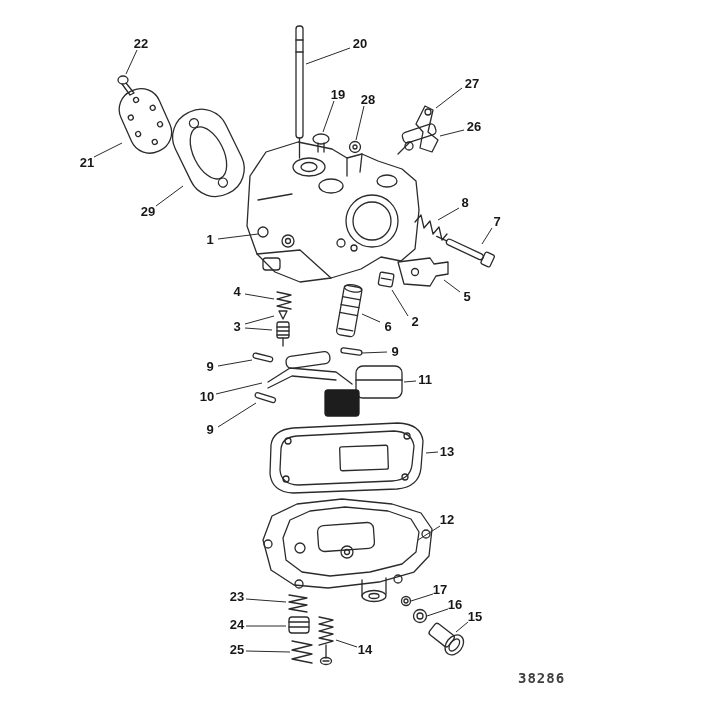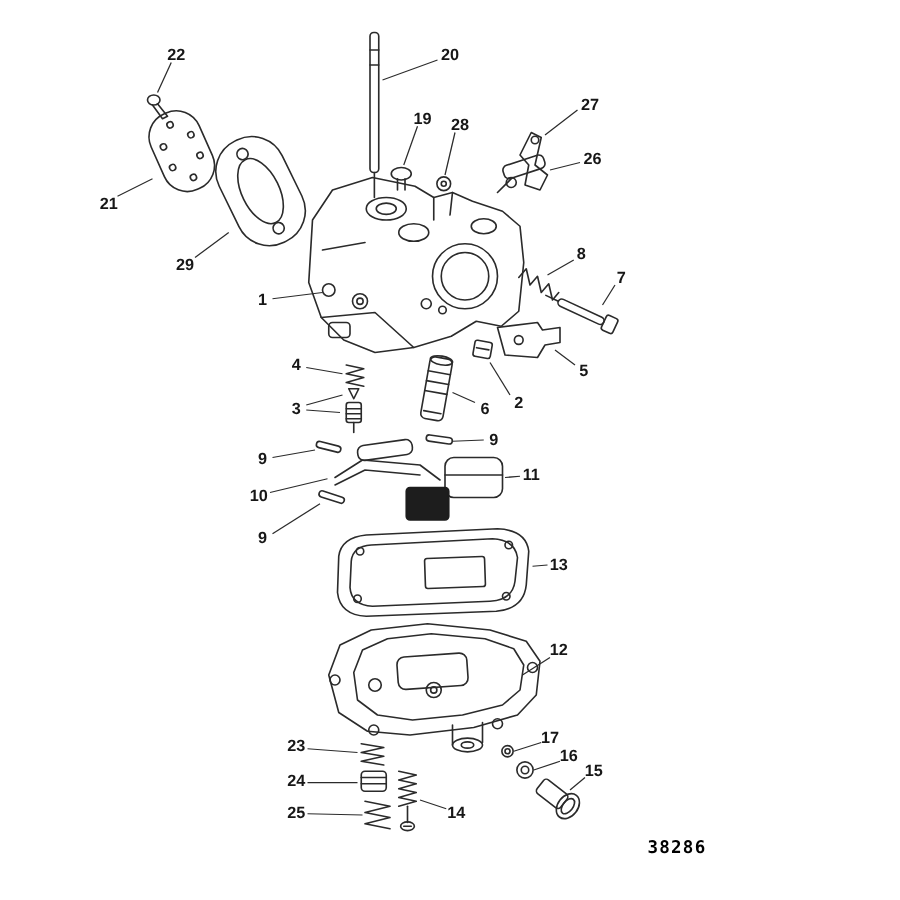--- a/index.html
+++ b/index.html
@@ -17,21 +17,21 @@
     font:700 13px "Liberation Sans",sans-serif;
     fill:#171717;
     text-anchor:middle;
   }
   .part-number{
     position:absolute;
     left:518px;top:670px;
     width:90px;
     font:700 14px "DejaVu Sans Mono",monospace;
     letter-spacing:1px;
-    color:#000000;
+    color:#404040;
   }
 </style>
 </head>
 <body>
 
 <div class="stage">
 
   <svg width="720" height="720" viewBox="0 0 720 720">
 
     <g class="outline">

